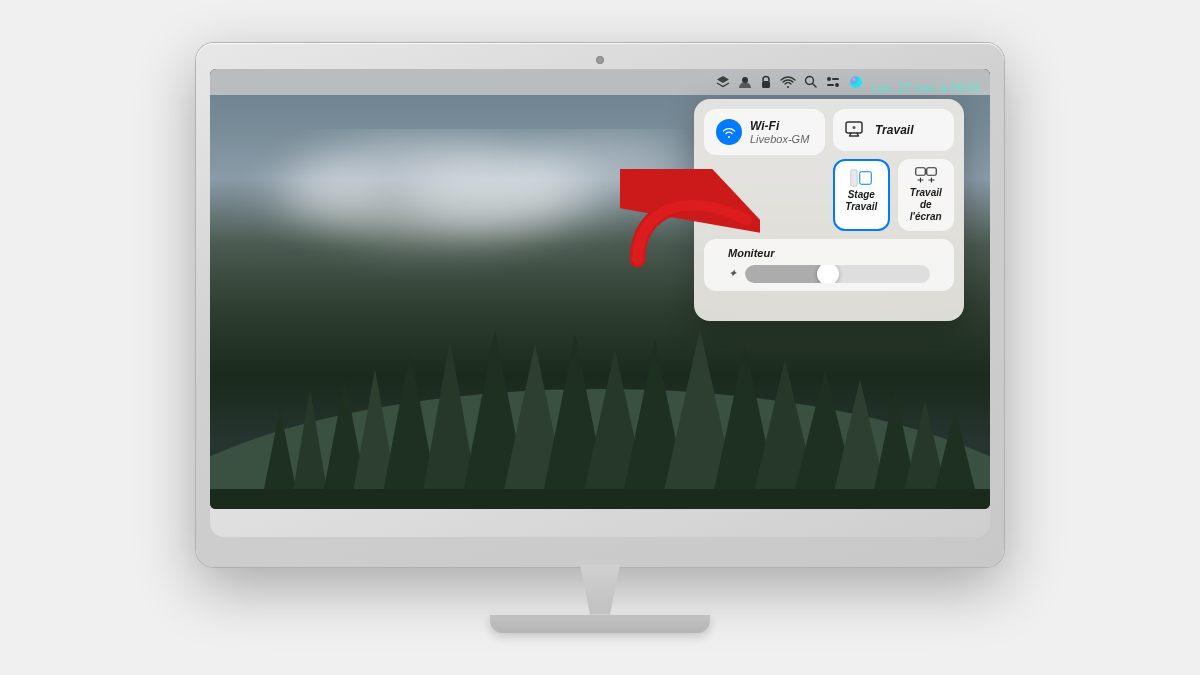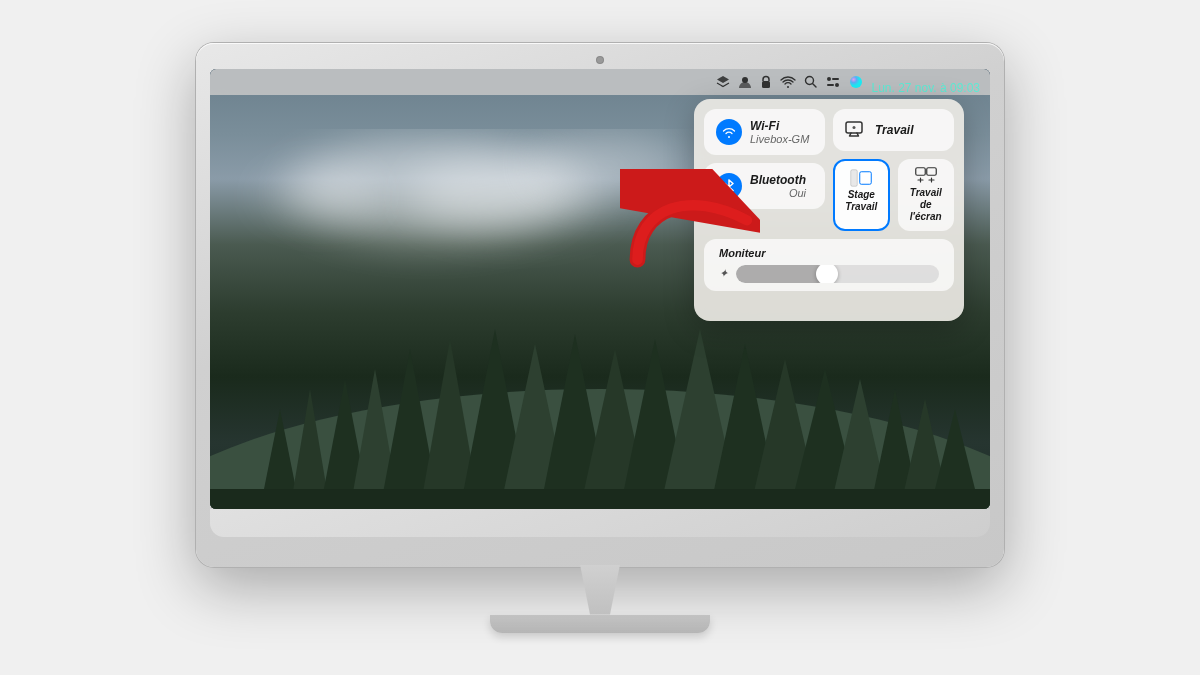--- a/index.html
+++ b/index.html
@@ -216,21 +216,21 @@
       font-weight: 600;
       color: #1a1a1a;
       text-align: center;
       line-height: 1.2;
     }
 
     
     .cc-slider-section {
       background: rgba(255,255,255,0.7);
       border-radius: 12px;
-      padding: 8px 15px;
+      padding: 8px 24px;
       margin-bottom: 20px;
     }
 
     .cc-slider-label {
       font-size: 11px;
       font-weight: 600;
       color: #1a1a1a;
       margin-bottom: 6px;
     }
 
@@ -500,33 +500,20 @@
                 <div class="wifi-icon-circle">
                   <svg width="16" height="12" viewBox="0 0 16 12" fill="white">
                     <path d="M8 10a1 1 0 1 0 0 2 1 1 0 0 0 0-2z"></path>
                     <path d="M5 7.5c.8-.8 1.9-1.3 3-1.3s2.2.5 3 1.3" stroke="white" stroke-width="1.3" fill="none" stroke-linecap="round"></path>
                     <path d="M2.5 5c1.5-1.5 3.5-2.3 5.5-2.3s4 .8 5.5 2.3" stroke="white" stroke-width="1.3" fill="none" stroke-linecap="round"></path>
                   </svg>
                 </div>
                 <div>
                   <div class="cc-tile-title">Wi-Fi</div>
                   <div class="cc-tile-sub">Livebox-GM</div>
-                </div>
-              </div>
-            </div>
-            <div class="cc-tile">
-              <div class="cc-tile-row">
-                <div class="bt-icon-circle">
-                  <svg width="10" height="14" viewBox="0 0 10 14" fill="white">
-                    <path d="M5 1L9 4.5L5 8M5 8L9 11.5L5 14M5 1V14M1 4.5L5 8M1 11.5L5 8" stroke="white" stroke-width="1.5" fill="none" stroke-linecap="round" stroke-linejoin="round"></path>
-                  </svg>
-                </div>
-                <div>
-                  <div class="cc-tile-title">Bluetooth</div>
-                  <div class="cc-tile-sub">Oui</div>
                 </div>
               </div>
             </div>
           </div>
 
           <div class="cc-right-col">
             <div class="cc-tile" style="flex-direction:row; align-items:center; gap:12px;">
               <div style="color:#333; font-size:16px;">
                 <svg width="18" height="18" viewBox="0 0 18 18" fill="none">
                   <rect x="1" y="3" width="16" height="11" rx="2" stroke="#333" stroke-width="1.5"></rect>

